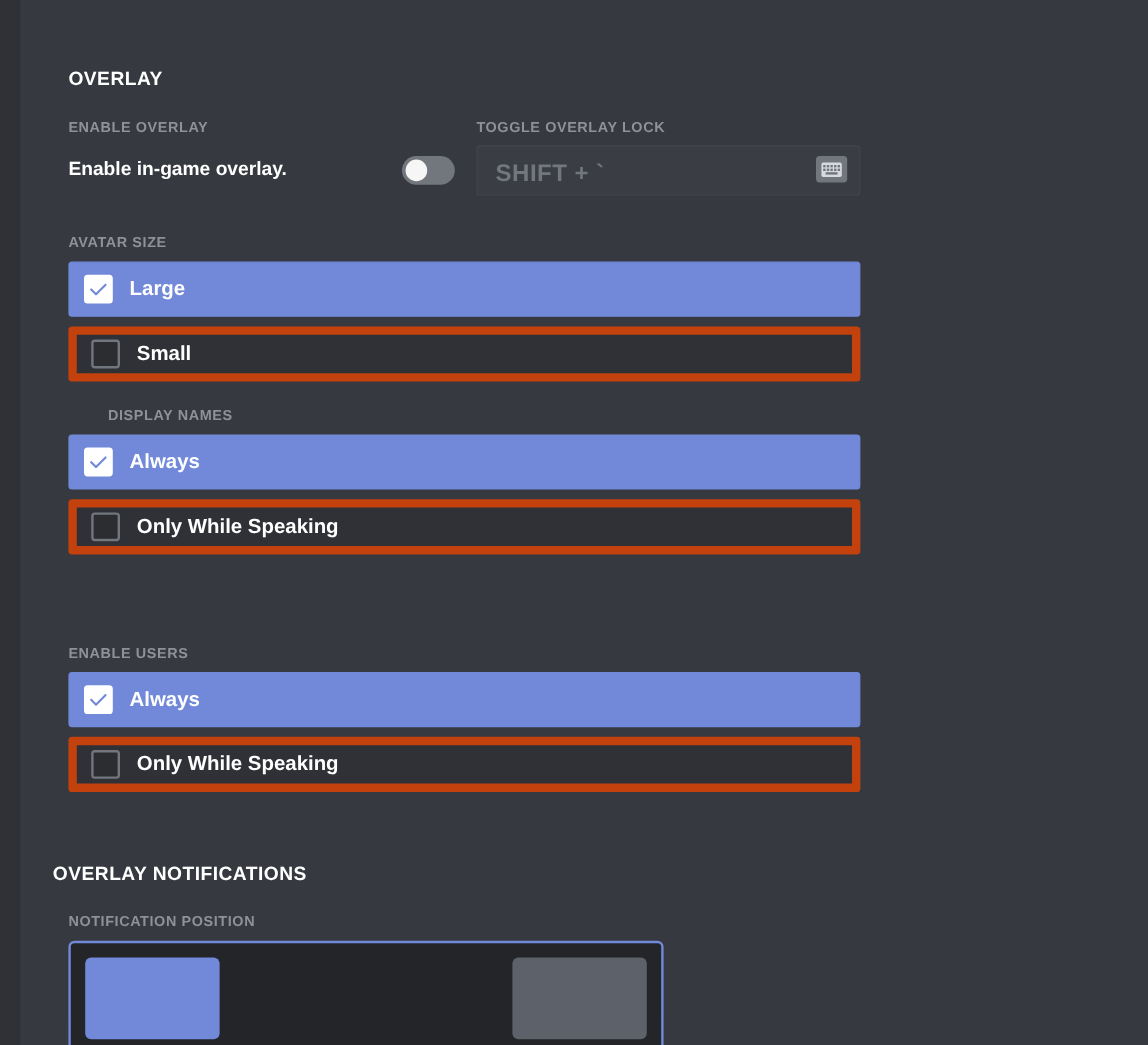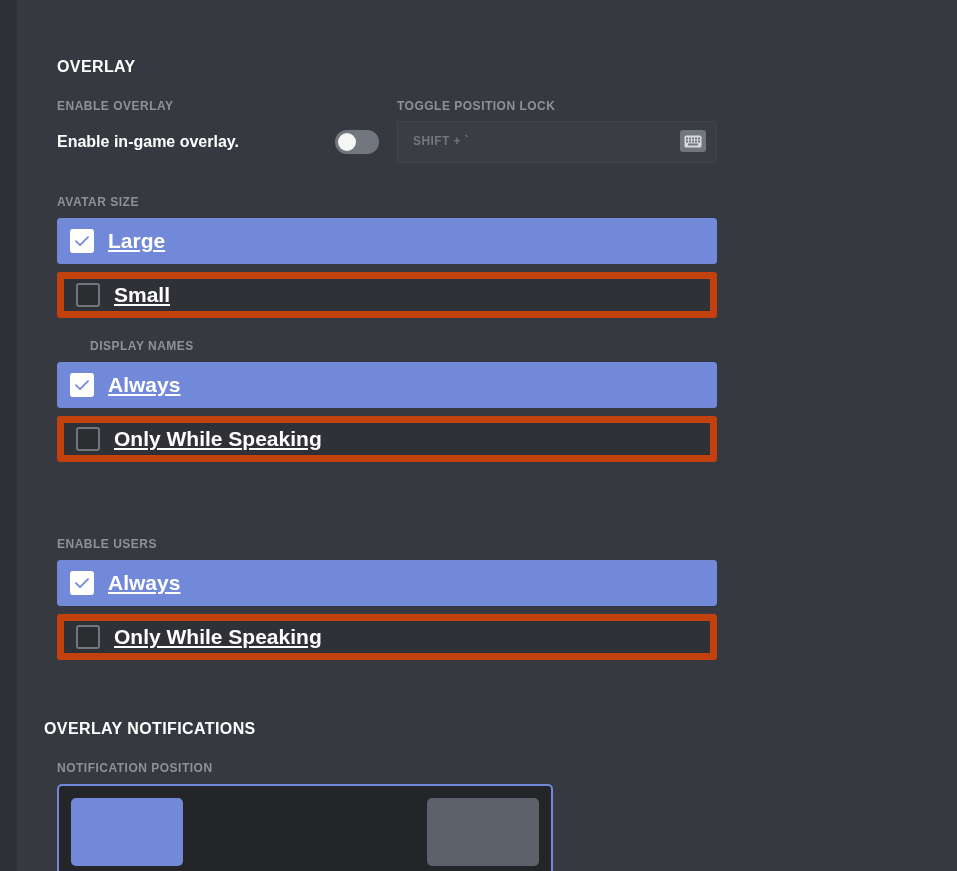--- a/index.html
+++ b/index.html
@@ -127,21 +127,21 @@
     background: #3a3d44;
     border: 1px solid #42454c;
     border-radius: 3px;
     box-sizing: border-box;
     cursor: pointer;
   }
   .keybind-text {
     position: absolute;
     left: 15px;
     top: 12px;
-    font-size: 12px;
+    font-size: 20px;
     font-weight: bold;
     letter-spacing: .4px;
     color: #72767d;
   }
   .kb-icon {
     position: absolute;
     right: 10px;
     top: 8px;
     width: 26px;
     height: 22px;
@@ -189,24 +189,23 @@
     background: #2b2d31;
     border: 2px solid #72767d;
   }
   .opt-row.selected .cbox {
     background: #ffffff;
     border: 2px solid #ffffff;
   }
   .cbox svg { display: block; }
   .opt-label {
     margin-left: 14px;
-    font-size: 21px;
-    font-weight: bold;
-    color: #ffffff;
-    text-decoration: underline;
+    font-size: 17px;
+    font-weight: bold;
+    color: #ffffff;
   }
 
   
   .notif-box {
     position: absolute;
     left: 40px;
     top: 784px;
     width: 496px;
     height: 120px;
     background: #232529;
@@ -233,21 +232,21 @@
 
 
   <div class="page-title">OVERLAY</div>
 
   <div class="field-label" style="left:40px; top:99px;">ENABLE OVERLAY</div>
   <div class="enable-text">Enable in-game overlay.</div>
   <div class="toggle">
     <div class="knob"></div>
   </div>
 
-  <div class="field-label" style="left:380px; top:99px;">TOGGLE POSITION LOCK</div>
+  <div class="field-label" style="left:380px; top:99px;">TOGGLE OVERLAY LOCK</div>
   <div class="keybind">
     <div class="keybind-text">SHIFT + `</div>
     <div class="kb-icon">
       <svg width="18" height="13" viewBox="0 0 18 13">
         <rect x="0.5" y="0.5" width="17" height="12" rx="1.5" fill="#d7d9dc"></rect>
         <g fill="#72767d">
           <rect x="2" y="2.5" width="2" height="2"></rect>
           <rect x="5" y="2.5" width="2" height="2"></rect>
           <rect x="8" y="2.5" width="2" height="2"></rect>
           <rect x="11" y="2.5" width="2" height="2"></rect>

